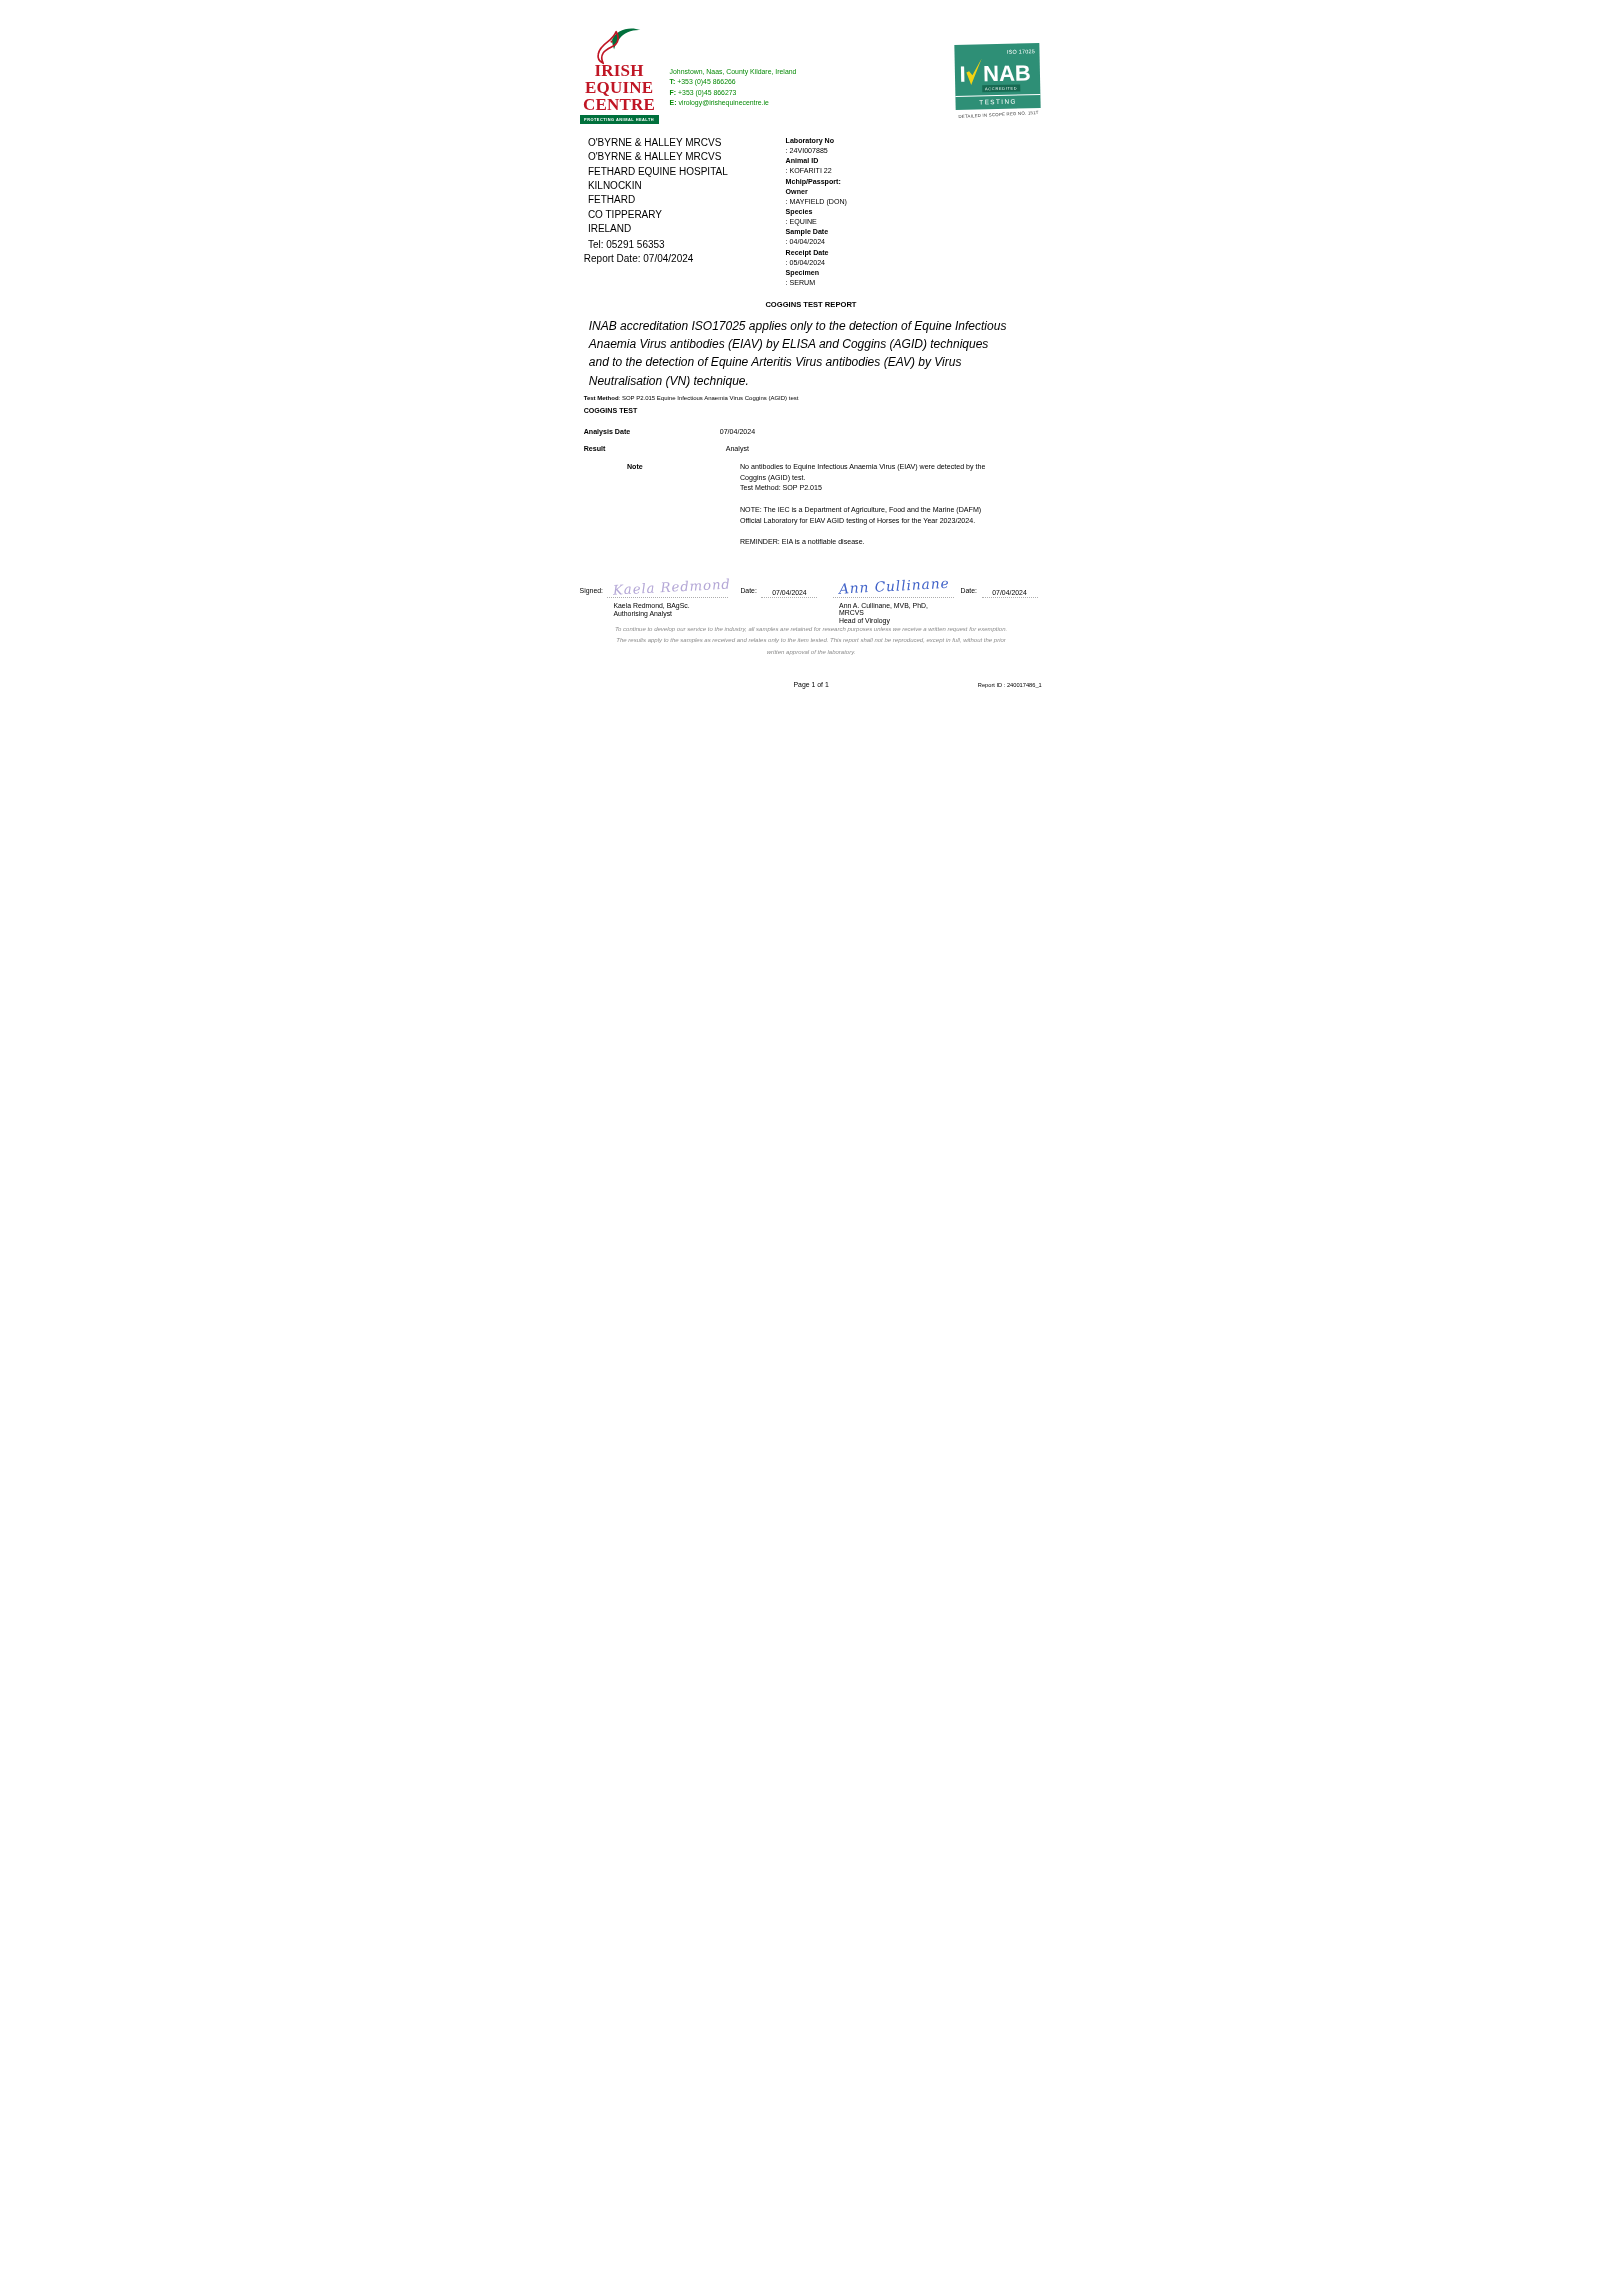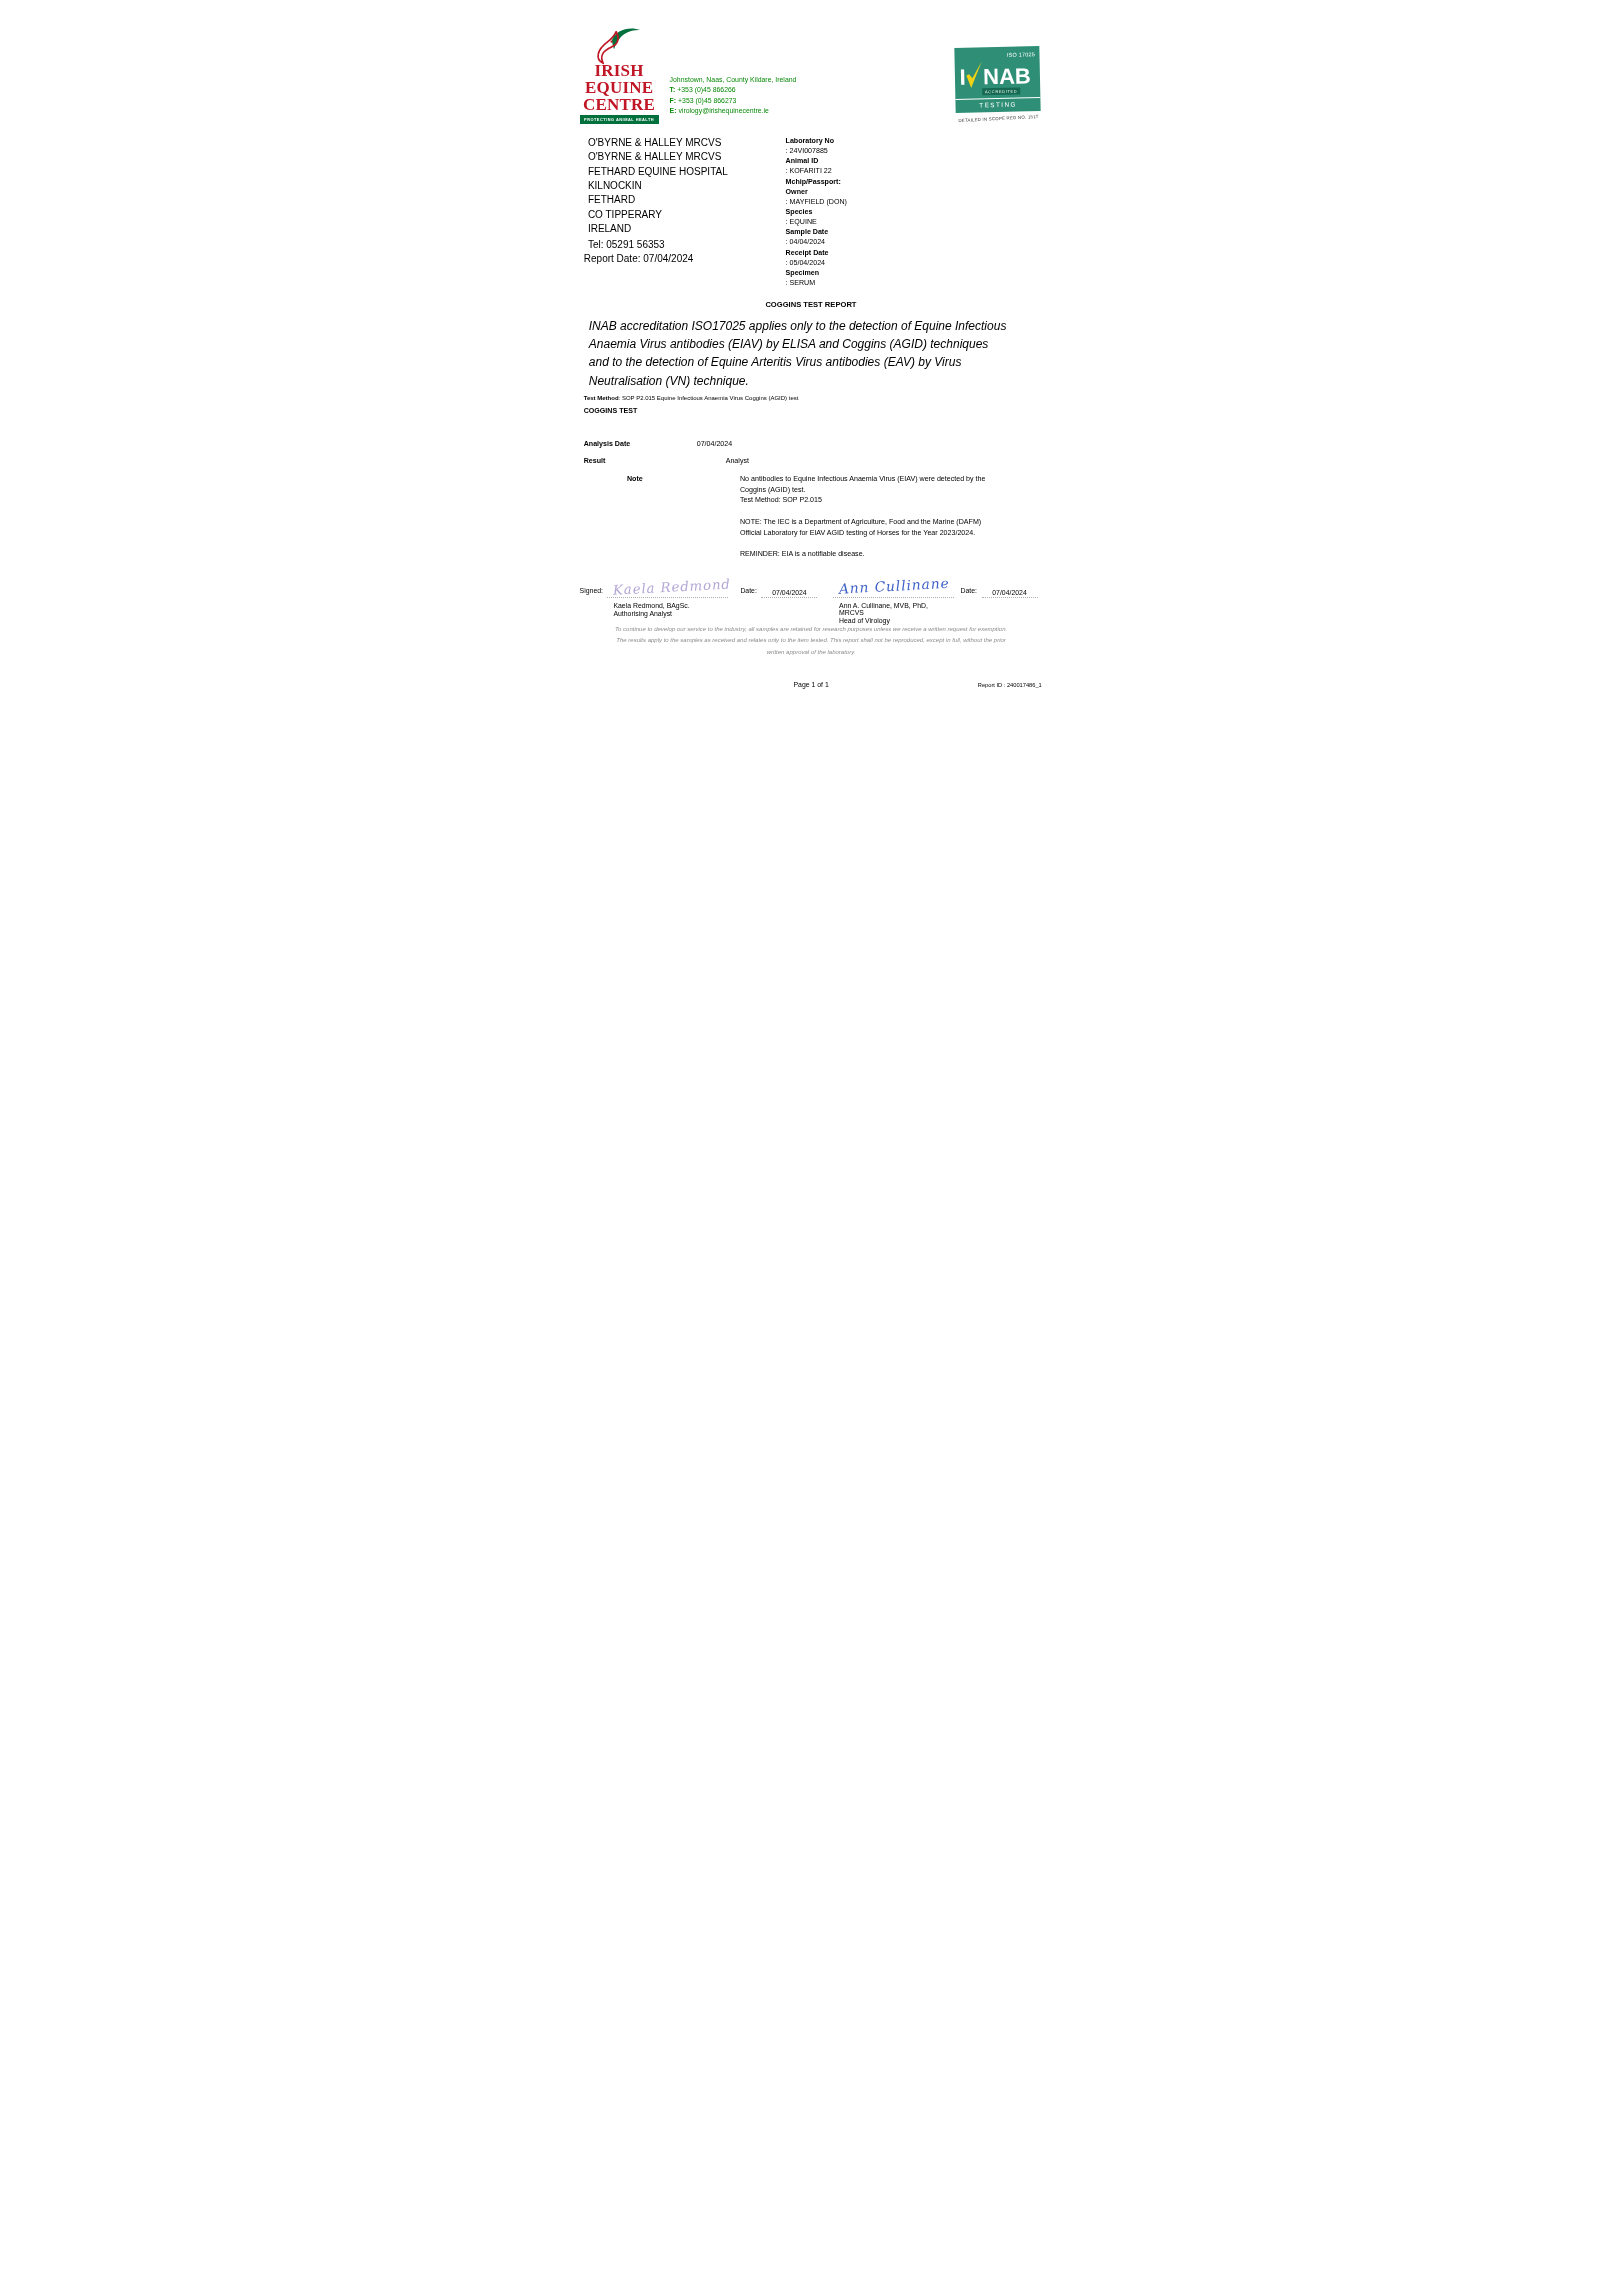--- a/index.html
+++ b/index.html
@@ -2,21 +2,21 @@
 <html style="font-size:7.3px"><head>
 <meta charset="utf-8">
 <style>
   * { margin:0; padding:0; box-sizing:border-box; }
   html,body { background:#ffffff; }
   body { font-family:"Liberation Sans", sans-serif; color:#000; }
   .page { position:relative; width:505px; height:715px; margin:0 auto; background:#fff;
           padding:25px 20.7px 13.8px 21.6px; overflow:hidden; }
 
   
-  .header { display:flex; align-items:center; }
+  .header { display:flex; align-items:flex-start; }
   .logo-block { width:79px; text-align:center; flex:0 0 auto; }
   .logo-horse { display:block; margin:0 auto -1.8px; }
   .logo-word { font-family:"Liberation Serif", serif; font-weight:bold; color:#c01625;
                font-size:17px; line-height:0.98; letter-spacing:0.2px; }
   .logo-banner { margin-top:2.3px; background:#00703c; color:#fff; font-size:3.9px; font-weight:bold;
                  letter-spacing:0.5px; padding:1.8px 0; }
   .contact-block { margin-left:11px; margin-top:42px; color:#078a07; font-size:6.9px; line-height:1.5; }
   .contact-block .lbl { font-weight:bold; }
 
   .inab-wrap { margin-left:auto; margin-top:19px; width:87px; }
@@ -43,21 +43,21 @@
   .sample-label { font-weight:bold; width:63px; flex:0 0 auto; }
 
   
   .report-title { text-align:center; font-weight:bold; font-size:7.6px; margin-top:12px; }
   .accreditation-note { font-style:italic; font-size:12px; line-height:1.52;
                         margin:7.8px 32px 0 9.2px; }
   .test-method { font-size:6px; margin-top:4.6px; padding-left:4.1px; }
   .test-method .lbl { font-weight:bold; }
   .section-title { font-size:7.1px; font-weight:bold; margin-top:6px; padding-left:4.1px; }
   .result-row { display:flex; padding-left:4.1px; font-size:7.1px; line-height:1.5; }
-  .mt26 { margin-top:24px; } .mt14 { margin-top:6.4px;gap:29px; } .mt16 { margin-top:8px;justify-content:center; }
+  .mt26 { margin-top:12px;gap:23px; } .mt14 { margin-top:6.4px;gap:29px; } .mt16 { margin-top:8px;justify-content:center; }
   .result-label { font-weight:bold; width:113px; flex:0 0 auto; }
   .result-value { width:259px; }
   .note-text p { margin:0; }
   .note-text .gap-after { margin-bottom:11px; }
 
   
   .signatures { position:absolute; top:568px; left:21.6px; width:463px; display:flex;
                 align-items:flex-start; font-size:6.9px; }
   .signed-label { margin-top:19px; width:26px; flex:0 0 auto; }
   .sig-col { width:121px; flex:0 0 auto; display:flex; flex-direction:column; }

